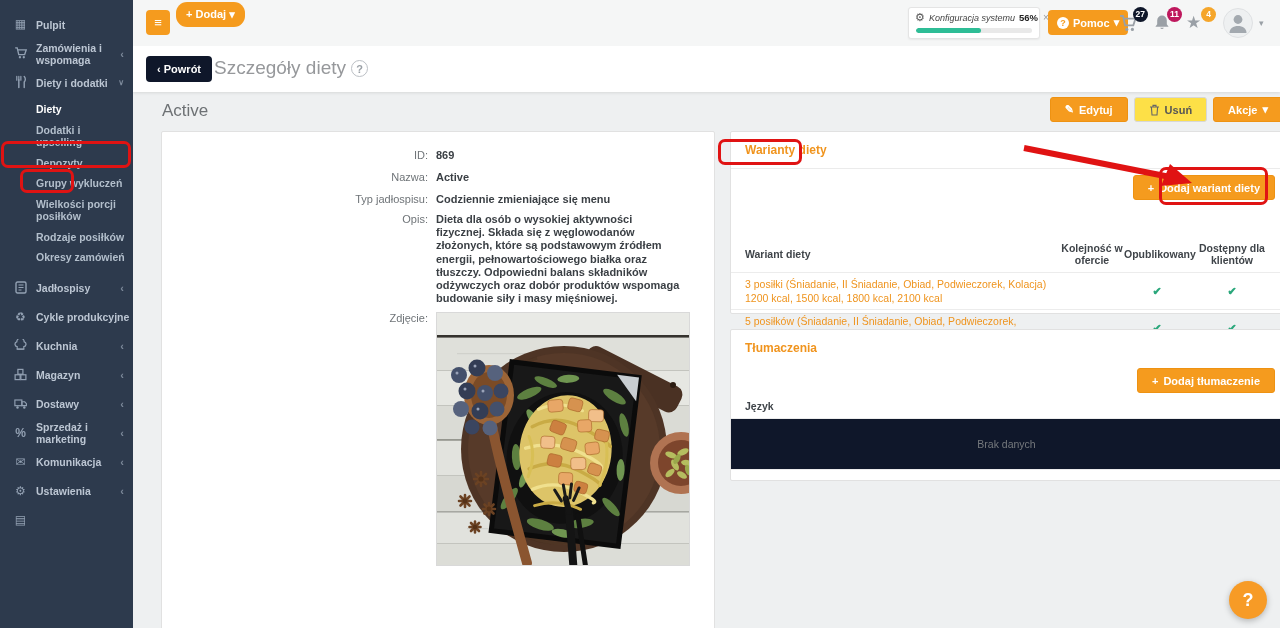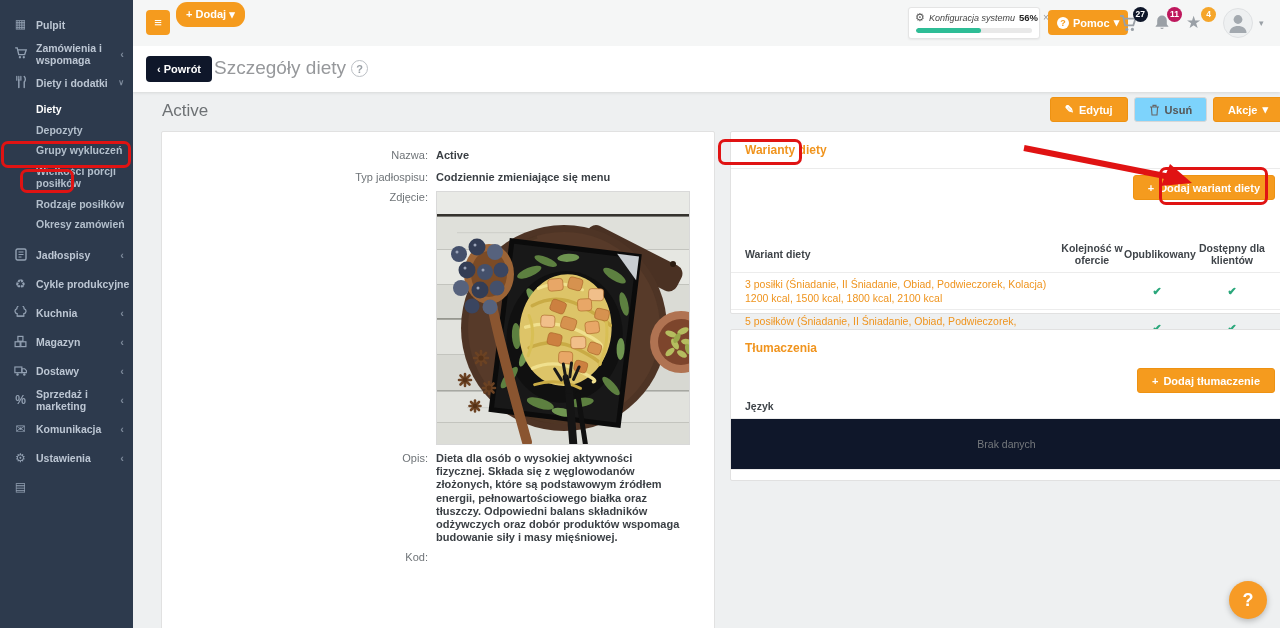--- a/index.html
+++ b/index.html
@@ -48,21 +48,21 @@
   .back-btn { position:absolute; left:13px; top:10px; height:26px; background:#0f172a; border:none; border-radius:4px; color:#fff; font-size:11px; font-weight:bold; padding:0 11px; cursor:pointer;text-align:center; }
   .ph-title { position:absolute; left:81px; top:11px; font-size:19px; color:#96989b; }
   .ph-q { position:absolute; left:218px; top:14px; width:17px; height:17px; border:1.5px solid #bcc0c5; border-radius:50%; color:#9aa0a6; font-size:11px; font-weight:bold; line-height:16px; text-align:center; cursor:pointer; }
 
   
   .content { position:absolute; left:148px; top:92px; width:1147px; height:615px; overflow:hidden; }
   .rec-title { position:absolute; left:14px; top:9px; font-size:17px; color:#6d7174; }
   .btn-row { position:absolute; right:12px; top:5px; display:flex; gap:6px; }
   .btn { height:25px; border-radius:3px; font-size:11px; font-weight:bold; padding:0 14px; cursor:pointer; display:flex; align-items:center; gap:5px; font-family:"Liberation Sans",sans-serif; }
   .btn-orange { background:#f59b1e; border:1px solid #ee9212; color:#fff; }
-  .btn-white { background:#7dd3fc; border:1px solid #d7d7d7; color:#555; }
+  .btn-white { background:#fde047; border:1px solid #d7d7d7; color:#555; }
 
   .panel { position:absolute; background:#fff; border:1px solid #e1e1e1; border-radius:2px; }
   .panel-head { padding:11px 14px; font-size:12px; font-weight:bold; color:#f0941e; }
   .panel-head.bordered { border-bottom:1px solid #ebebeb; }
 
   
   #dane { left:13px; top:39px; width:554px; height:520px; }
   .dane-body { padding:17px 15px 0 0; }
   .drow { display:flex; margin-bottom:9px; }
   .dlabel { flex:0 0 274px; text-align:right; font-size:11px; color:#6f7478; line-height:13px; padding-right:8px; }
@@ -124,20 +124,21 @@
             <path d="M3 1v4M5.2 1v4M7.4 1v4" stroke="#93a1b3" stroke-width="1.3" stroke-linecap="round"></path>
             <path d="M5.2 4.5v8.5" stroke="#93a1b3" stroke-width="1.6" stroke-linecap="round"></path>
             <path d="M11 1c1.6 1.6 1.6 4.4 0 6v6" stroke="#93a1b3" stroke-width="1.5" stroke-linecap="round" fill="none"></path>
           </svg>
       </span>
       <span class="nlabel">Diety i dodatki</span>
       <span class="chev open">∨</span>
     </div>
     <div class="submenu">
       <div class="sub-item active">Diety</div>
+      <div class="sub-item">Dodatki i upselling</div>
       <div class="sub-item">Depozyty</div>
       <div class="sub-item">Grupy wykluczeń</div>
       <div class="sub-item">Wielkości porcji posiłków</div>
       <div class="sub-item">Rodzaje posiłków</div>
       <div class="sub-item">Okresy zamówień</div>
     </div>
     <div class="nav-item">
       <span class="nico">
         <svg width="12" height="13" viewBox="0 0 12 13">
             <rect x="1" y="1" width="10" height="11" rx="1.5" fill="none" stroke="#93a1b3" stroke-width="1.4"></rect>
@@ -278,27 +279,35 @@
     </button>
     <button class="btn btn-orange">
         <span>Akcje</span>
         <span>▾</span>
       </button>
   </div>
 
   <section class="panel" id="dane">
     <div class="dane-body">
       <div class="drow">
+          <div class="dlabel">ID:</div>
+          <div class="dvalue">869</div>
+        </div>
+      <div class="drow">
           <div class="dlabel">Nazwa:</div>
           <div class="dvalue">Active</div>
         </div>
       <div class="drow" style="margin-bottom:7px;">
           <div class="dlabel">Typ jadłospisu:</div>
           <div class="dvalue">Codziennie zmieniające się menu</div>
         </div>
+      <div class="drow" style="margin-bottom:7px;">
+        <div class="dlabel">Opis:</div>
+        <div class="dvalue long">Dieta dla osób o wysokiej aktywności fizycznej. Składa się z węglowodanów złożonych, które są podstawowym źródłem energii, pełnowartościowego białka oraz tłuszczy. Odpowiedni balans składników odżywczych oraz dobór produktów wspomaga budowanie siły i masy mięśniowej.</div>
+      </div>
       <div class="drow" style="margin-bottom:7px;">
         <div class="dlabel">Zdjęcie:</div>
         <div class="photo-frame">
           
           <svg width="252" height="252" viewBox="0 0 252 252">
             <rect width="252" height="252" fill="#e4e5e1"></rect>
             <rect y="0" width="252" height="22" fill="#e9eae6"></rect>
             <rect y="22" width="252" height="2.6" fill="#35332e"></rect>
             <rect y="25" width="252" height="32" fill="#dfe0da"></rect>
             <rect y="57" width="252" height="1" fill="#c3c4be"></rect>
@@ -437,28 +446,20 @@
               <ellipse cx="233" cy="160" rx="5.5" ry="2.8" transform="rotate(-40 233 160)"></ellipse>
               <ellipse cx="245" cy="162" rx="5.5" ry="2.8" transform="rotate(30 245 162)"></ellipse>
             </g>
             <g fill="#9aa84b">
               <ellipse cx="240" cy="146" rx="5.5" ry="2.8" transform="rotate(-60 240 146)"></ellipse>
               <ellipse cx="251" cy="157" rx="5.5" ry="2.8" transform="rotate(75 251 157)"></ellipse>
             </g>
           </svg>
         </div>
       </div>
-      <div class="drow" style="margin-bottom:7px;">
-        <div class="dlabel">Opis:</div>
-        <div class="dvalue long">Dieta dla osób o wysokiej aktywności fizycznej. Składa się z węglowodanów złożonych, które są podstawowym źródłem energii, pełnowartościowego białka oraz tłuszczy. Odpowiedni balans składników odżywczych oraz dobór produktów wspomaga budowanie siły i masy mięśniowej.</div>
-      </div>
-      <div class="drow">
-          <div class="dlabel">Kod:</div>
-          <div class="dvalue"></div>
-        </div>
 
     </div>
   </section>
 
   <section class="panel" id="warianty">
     <div class="panel-head bordered">Warianty diety</div>
     <div class="w-circle-q">?</div>
     <button class="btn btn-orange panel-add-btn">
         <span>+</span>
         <span>Dodaj wariant diety</span>

